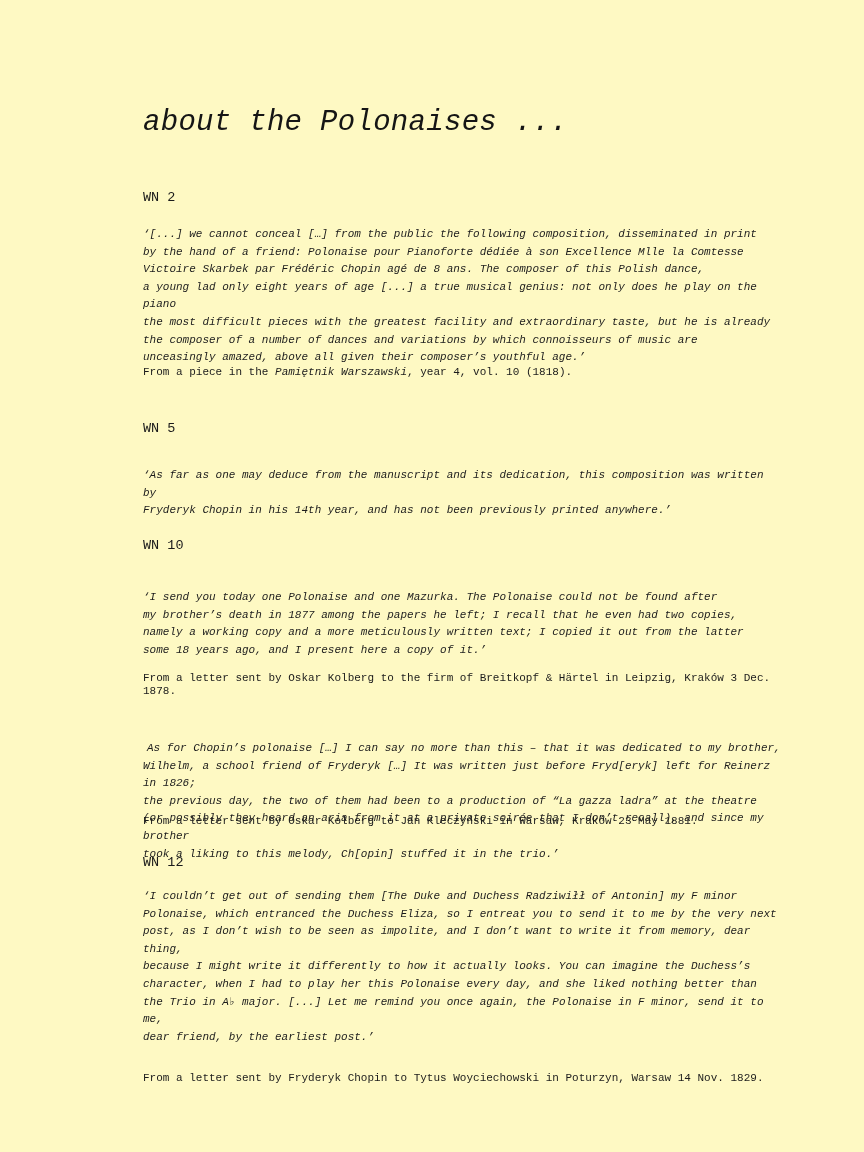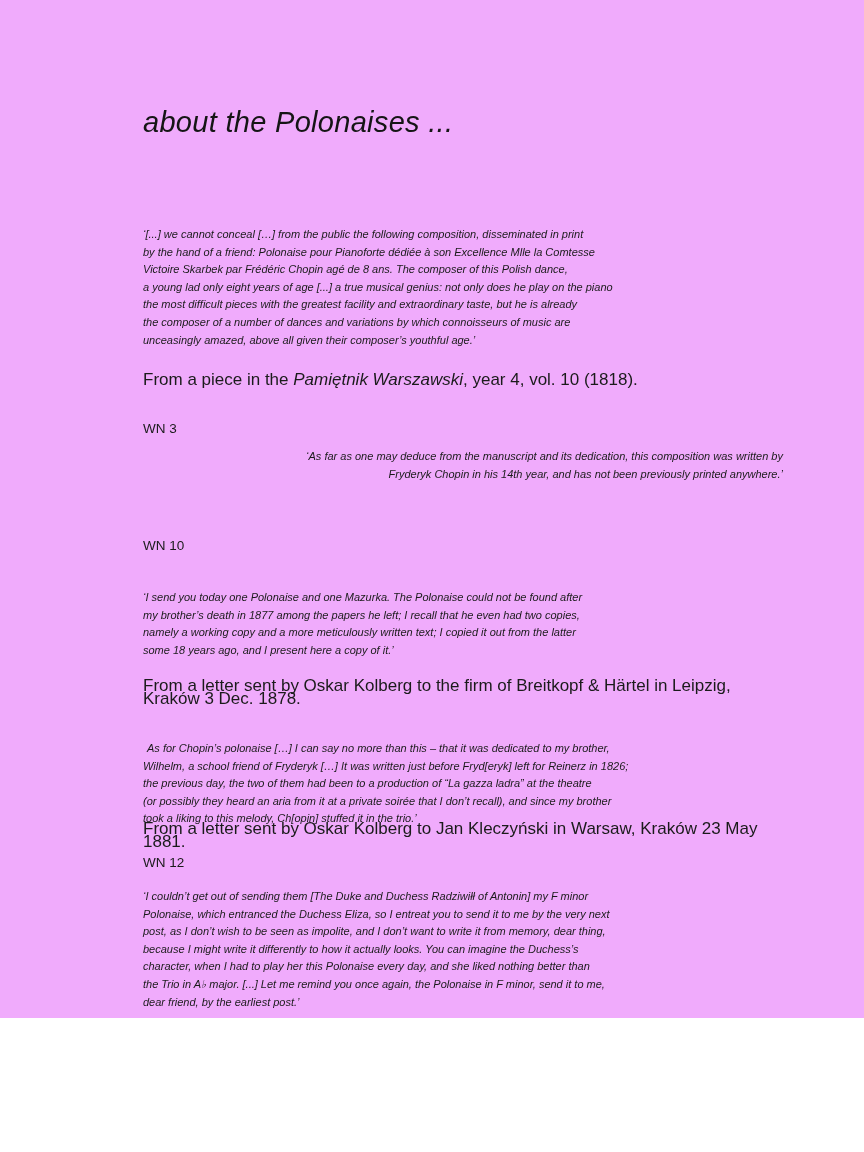--- a/index.html
+++ b/index.html
@@ -3,24 +3,24 @@
 <meta charset="utf-8">
 <style>
   html, body {
     margin: 0;
     padding: 0;
     background: #ffffff;
   }
   .page {
     position: relative;
     width: 864px;
-    height: 1018px;
-    background: #f0abfc;
+    height: 1152px;
+    background: #fef9c3;
     color: #1b1b1b;
-    font-family: Liberation Sans, sans-serif;
+    font-family: Liberation Mono, monospace;
     overflow: hidden;
   }
   .block {
     position: absolute;
     left: 143px;
     width: 640px;
   }
   .doc-title {
     top: 106px;
     font-size: 29px;
@@ -37,62 +37,62 @@
     font-size: 11px;
     font-style: italic;
     line-height: 17.6px;
     white-space: pre-line;
     color: #1b1b1b;
   }
   .quote.indent {
     text-indent: 4px;
   }
   .source {
-    font-size: 17px;
+    font-size: 11px;
     font-style: normal;
     line-height: 13px;
     color: #1b1b1b;
-    margin-top: 7px;
   }
   .source .italic {
     font-style: italic;
   }
   
   #wn2-heading   { top: 190px; }
   #wn2-quote     { top: 226px; }
   #wn2-source    { top: 366px; }
   #wn5-heading   { top: 421px; }
-  #wn5-quote     { top: 448px; text-align: right; }
+  #wn5-quote     { top: 467px; }
   #wn5-source    { top: 501px; }
   #wn10-heading  { top: 538px; }
   #wn10-quote-a  { top: 589px; }
   #wn10-source-a { top: 672px; }
   #wn10-quote-b  { top: 740px; }
   #wn10-source-b { top: 815px; }
   #wn12-heading  { top: 855px; }
   #wn12-quote    { top: 888px; }
   #wn12-source   { top: 1072px; }
 </style>
 </head>
 <body>
 
 <div class="page">
 
   <div class="block doc-title">about the Polonaises ...</div>
 
+  <div id="wn2-heading" class="block wn-heading">WN 2</div>
   <div id="wn2-quote" class="block quote">‘[...] we cannot conceal […] from the public the following composition, disseminated in print
 by the hand of a friend: Polonaise pour Pianoforte dédiée à son Excellence Mlle la Comtesse
 Victoire Skarbek par Frédéric Chopin agé de 8 ans. The composer of this Polish dance,
 a young lad only eight years of age [...] a true musical genius: not only does he play on the piano
 the most difficult pieces with the greatest facility and extraordinary taste, but he is already
 the composer of a number of dances and variations by which connoisseurs of music are
 unceasingly amazed, above all given their composer’s youthful age.’</div>
   <div id="wn2-source" class="block source"><span>From a piece in the </span><span class="italic">Pamiętnik Warszawski</span><span>, year 4, vol. 10 (1818).</span></div>
 
-  <div id="wn5-heading" class="block wn-heading">WN 3</div>
+  <div id="wn5-heading" class="block wn-heading">WN 5</div>
   <div id="wn5-quote" class="block quote">‘As far as one may deduce from the manuscript and its dedication, this composition was written by
 Fryderyk Chopin in his 14th year, and has not been previously printed anywhere.’</div>
 
   <div id="wn10-heading" class="block wn-heading">WN 10</div>
   <div id="wn10-quote-a" class="block quote">‘I send you today one Polonaise and one Mazurka. The Polonaise could not be found after
 my brother’s death in 1877 among the papers he left; I recall that he even had two copies,
 namely a working copy and a more meticulously written text; I copied it out from the latter
 some 18 years ago, and I present here a copy of it.’</div>
   <div id="wn10-source-a" class="block source">From a letter sent by Oskar Kolberg to the firm of Breitkopf &amp; Härtel in Leipzig, Kraków 3 Dec. 1878.</div>
   <div id="wn10-quote-b" class="block quote indent">As for Chopin’s polonaise […] I can say no more than this – that it was dedicated to my brother,

